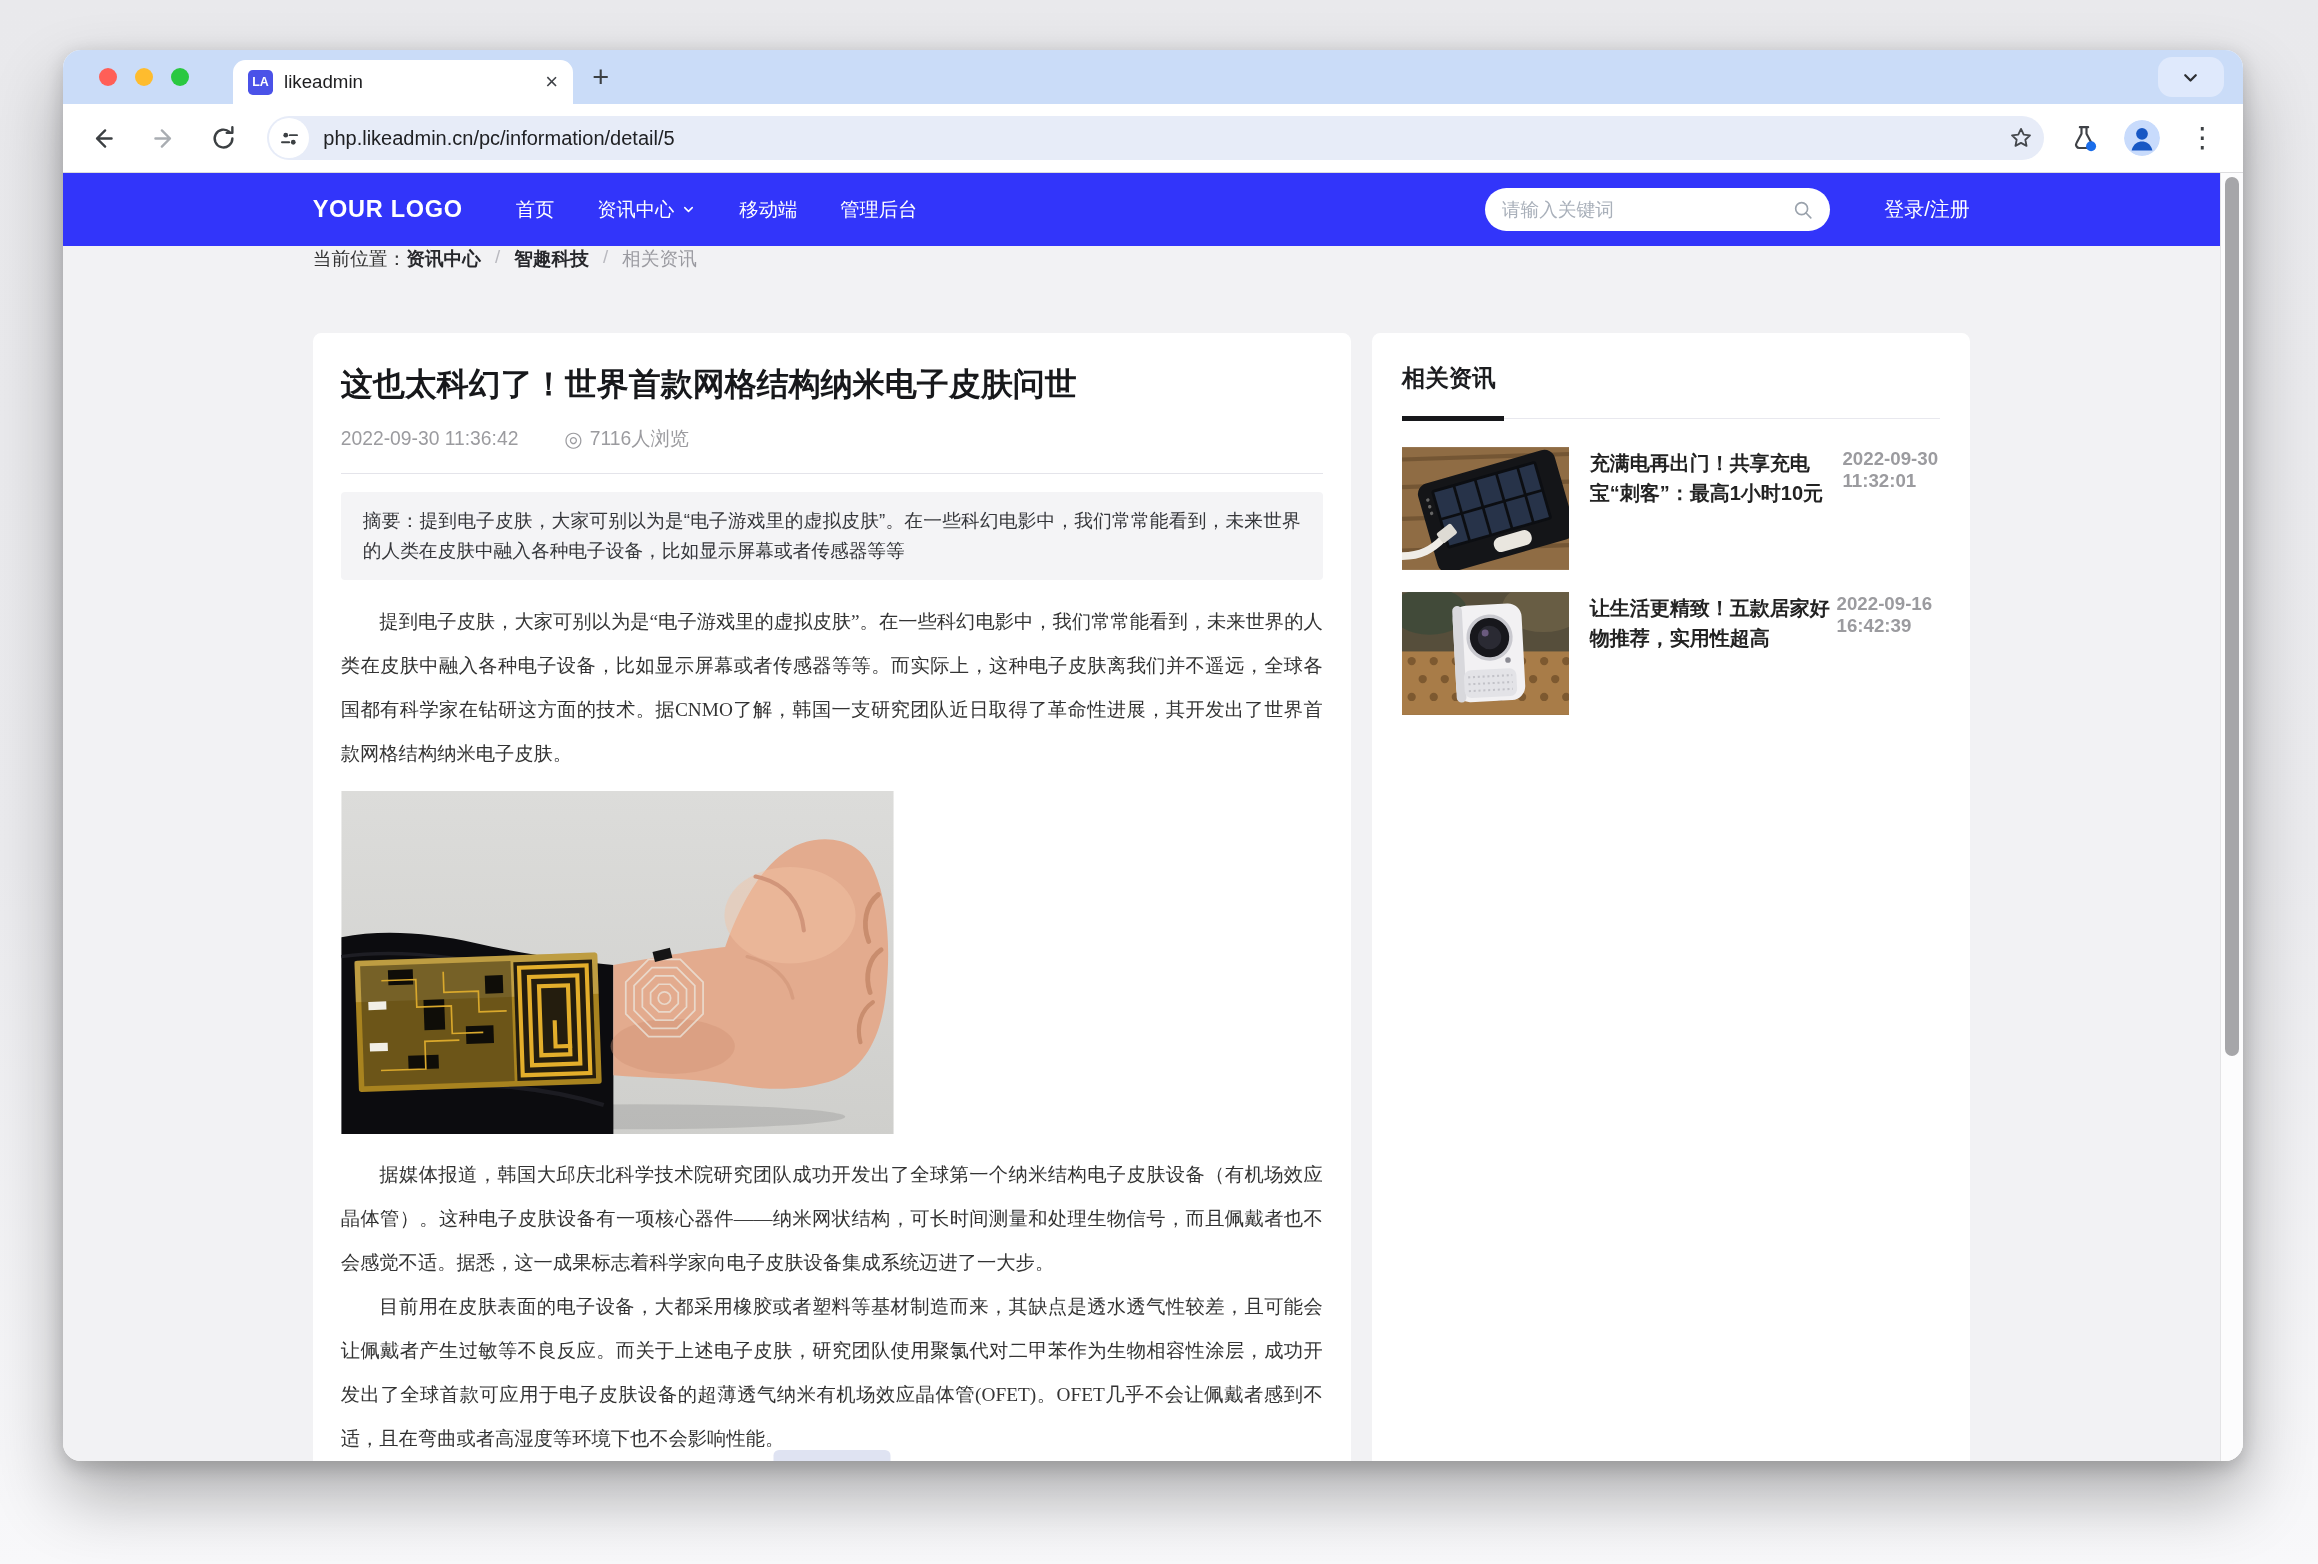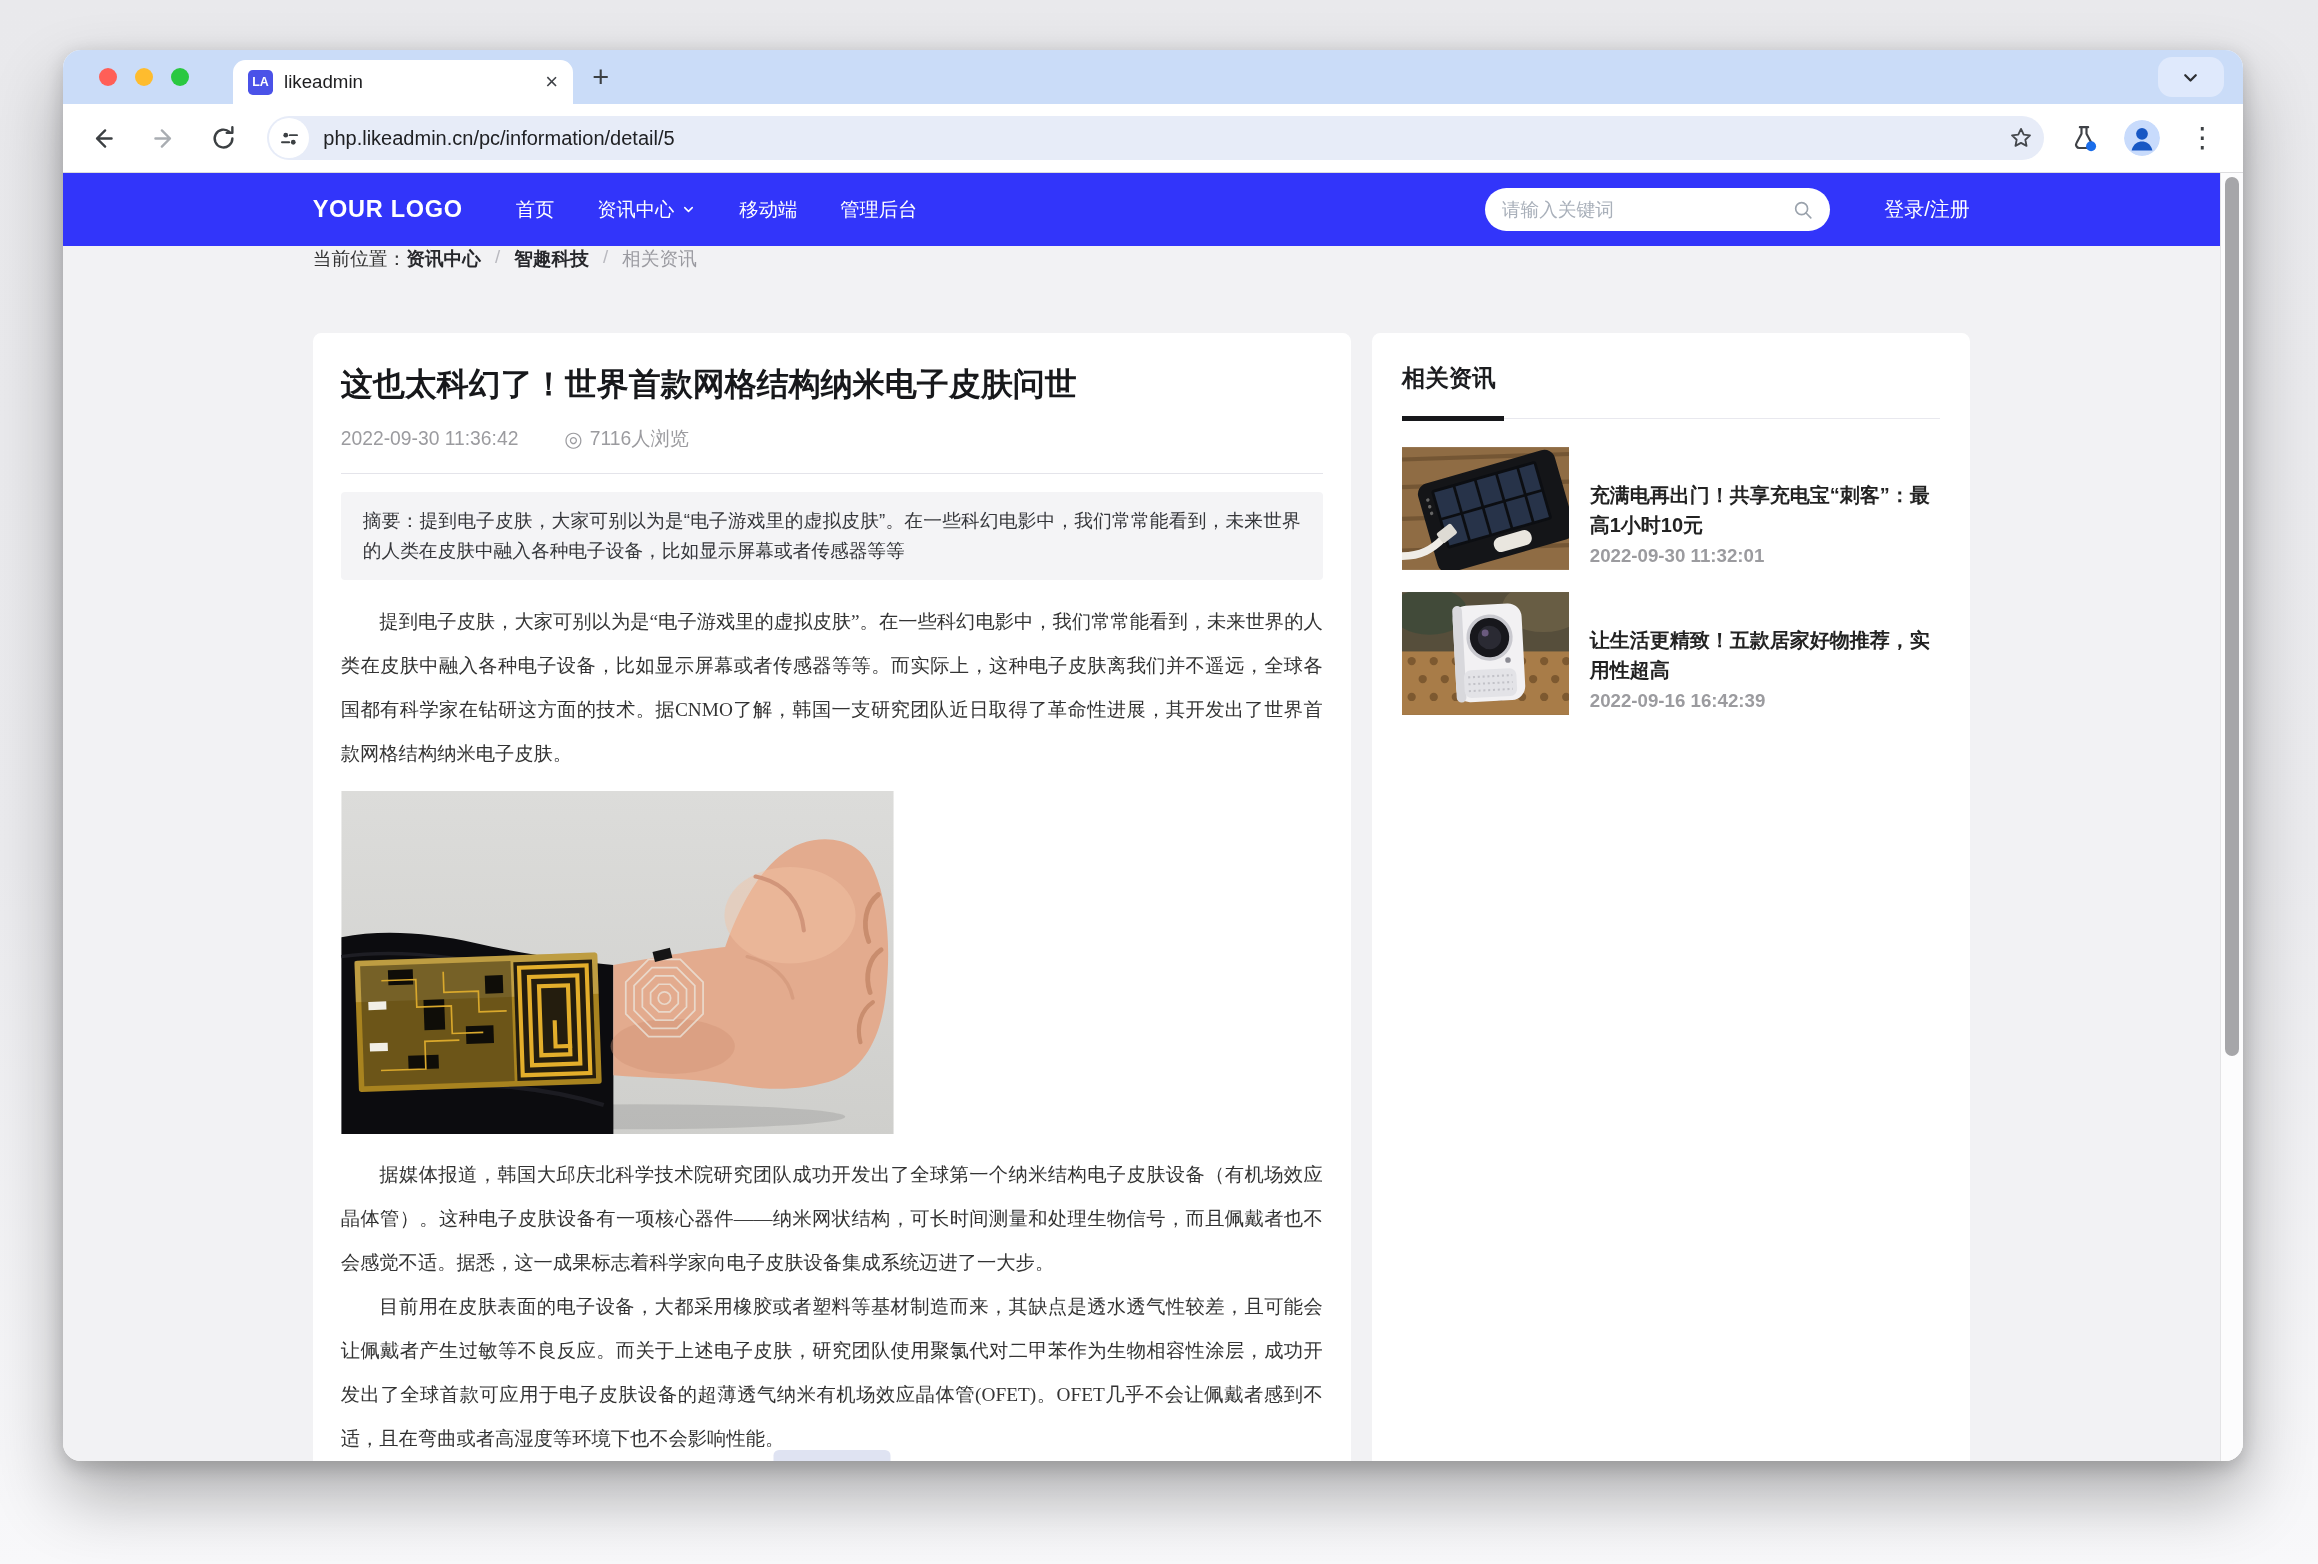--- a/index.html
+++ b/index.html
@@ -90,21 +90,21 @@
   
   .sidebar-card { width: 598px; background: #fff; border-radius: 8.3px 8.3px 0 0; padding: 0 30px; overflow: hidden; flex: none; }
   .sidebar-card h3 { margin-top: 29px; font-size: 23.5px; font-weight: 700; color: #1b1c1f; }
   .head-rule { margin-top: 22px; position: relative; height: 5.5px; }
   .head-rule::before { content: ""; position: absolute; left: 0; right: 0; top: 2.1px; height: 1.4px; background: #e8e8ee; }
   .head-rule .dark { position: absolute; left: 0; top: 0; width: 102px; height: 4.8px; background: #17181b; }
   .rel-item { margin-top: 25px; display: flex; cursor: pointer; }
   .rel-item + .rel-item { margin-top: 22px; }
   .thumb { width: 167px; height: 123px; flex: none; overflow: hidden; }
   .thumb svg { display: block; }
-  .rel-text { margin-left: 21px; flex: 1; display: flex; flex-direction: column; justify-content: space-between; padding: 1.4px 0 2.8px; margin-top: 32px; }
+  .rel-text { margin-left: 21px; flex: 1; display: flex; flex-direction: row; justify-content: space-between; padding: 1.4px 0 2.8px; }
   .rel-title { font-size: 20px; font-weight: 700; line-height: 30px; color: #222; }
   .rel-date { font-size: 18.7px; color: #9b9b9f; font-weight: bold; }
 </style>
 </head>
 <body>
 
 <div class="window">
 
   <div class="tabstrip">
     <div class="traffic">

